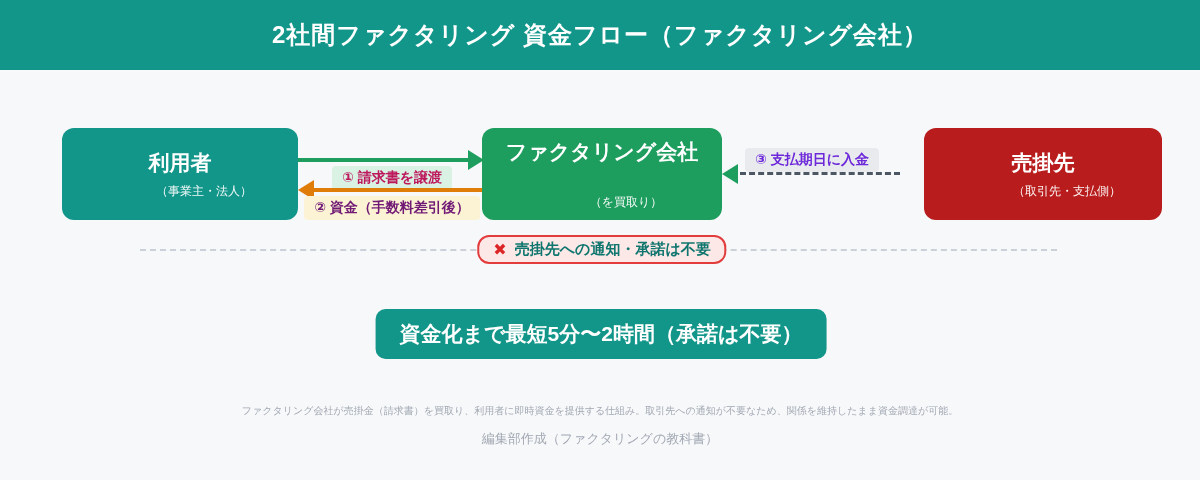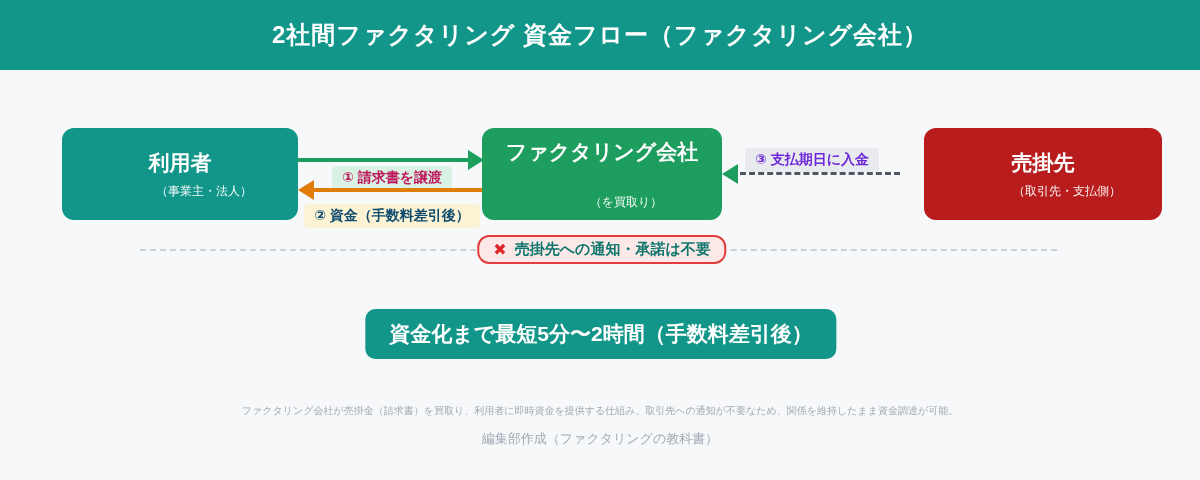--- a/index.html
+++ b/index.html
@@ -62,21 +62,21 @@
   .flow-label {
     position: absolute;
     transform: translateX(-50%);
     font-size: 14px;
     font-weight: bold;
     padding: 3px 10px;
     border-radius: 4px;
     white-space: nowrap;
   }
   .flow-label-1 { left: 392px; top: 154px; background: #d9f2e3; color: #be185d; margin-top: 12px; }
-  .flow-label-2 { left: 392px; top: 204px; background: #fcf3d4; color: #0c4a6e; }
+  .flow-label-2 { left: 392px; top: 196px; background: #fcf3d4; color: #701a75; }
   .flow-label-3 { left: 812px; top: 148px; background: #e8eaee; color: #6d28d9; }
 
   
   .separator {
     position: absolute;
     left: 140px; top: 249px;
     width: 917px; height: 0;
     border-top: 2px dashed #ccd1d9;
   }
 
@@ -163,18 +163,18 @@
   <div class="arrow-head head-3"></div>
   <div class="flow-label flow-label-3">③ 支払期日に入金</div>
 
   <div class="separator"></div>
 
   <div class="notice-badge">
     <span class="notice-icon">✖</span>
     <span class="notice-text">売掛先への通知・承諾は不要</span>
   </div>
 
-  <div class="highlight-pill">資金化まで最短5分〜2時間（手数料差引後）</div>
+  <div class="highlight-pill">資金化まで最短5分〜2時間（承諾は不要）</div>
 
   <div class="footer-desc">ファクタリング会社が売掛金（請求書）を買取り、利用者に即時資金を提供する仕組み。取引先への通知が不要なため、関係を維持したまま資金調達が可能。</div>
   <div class="footer-credit">編集部作成（ファクタリングの教科書）</div>
 
 </div>
 
 </body></html>

